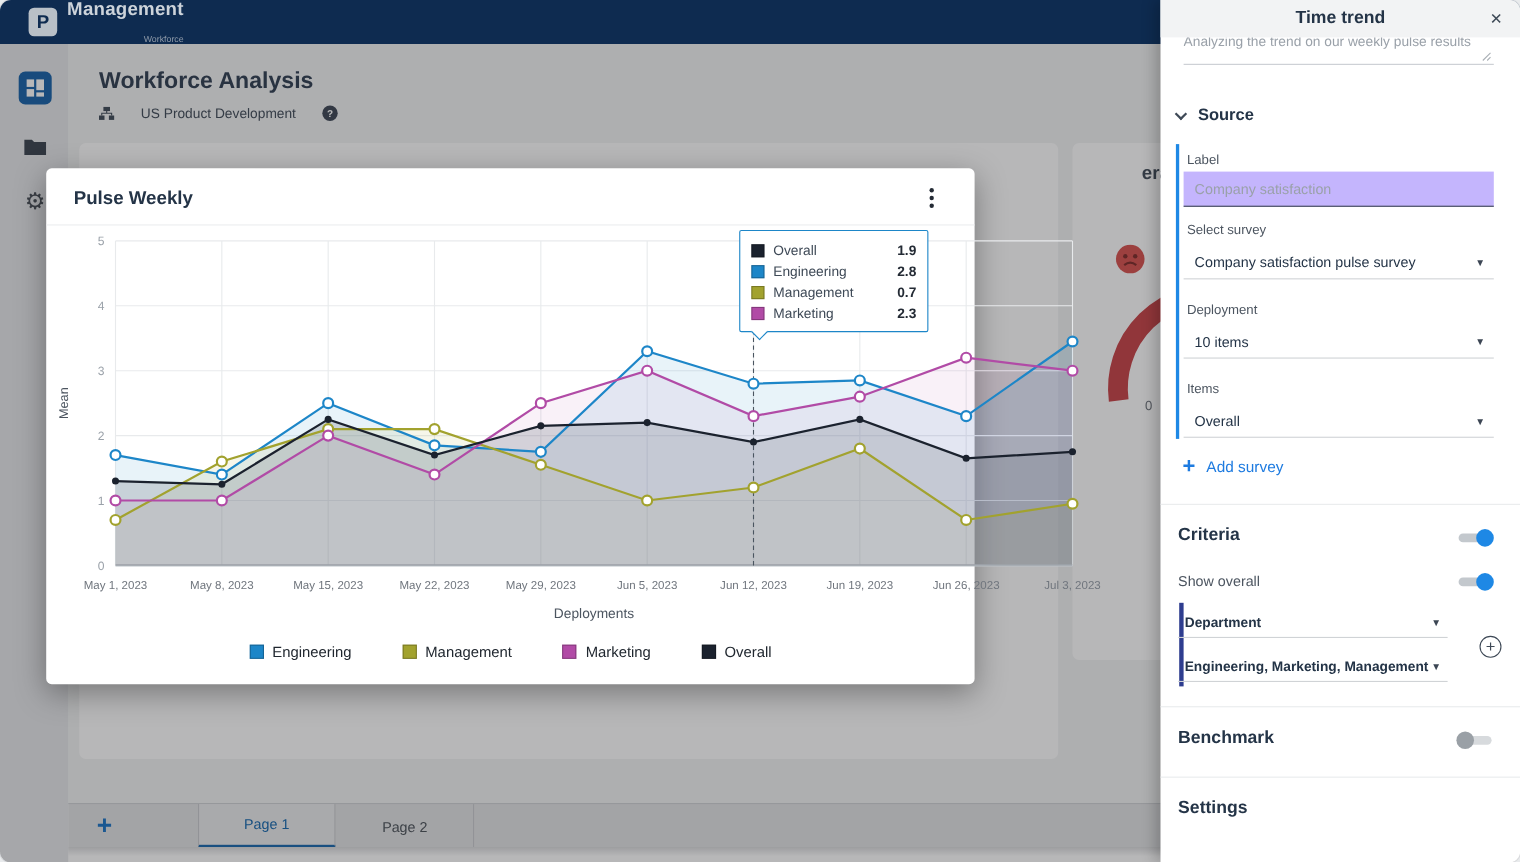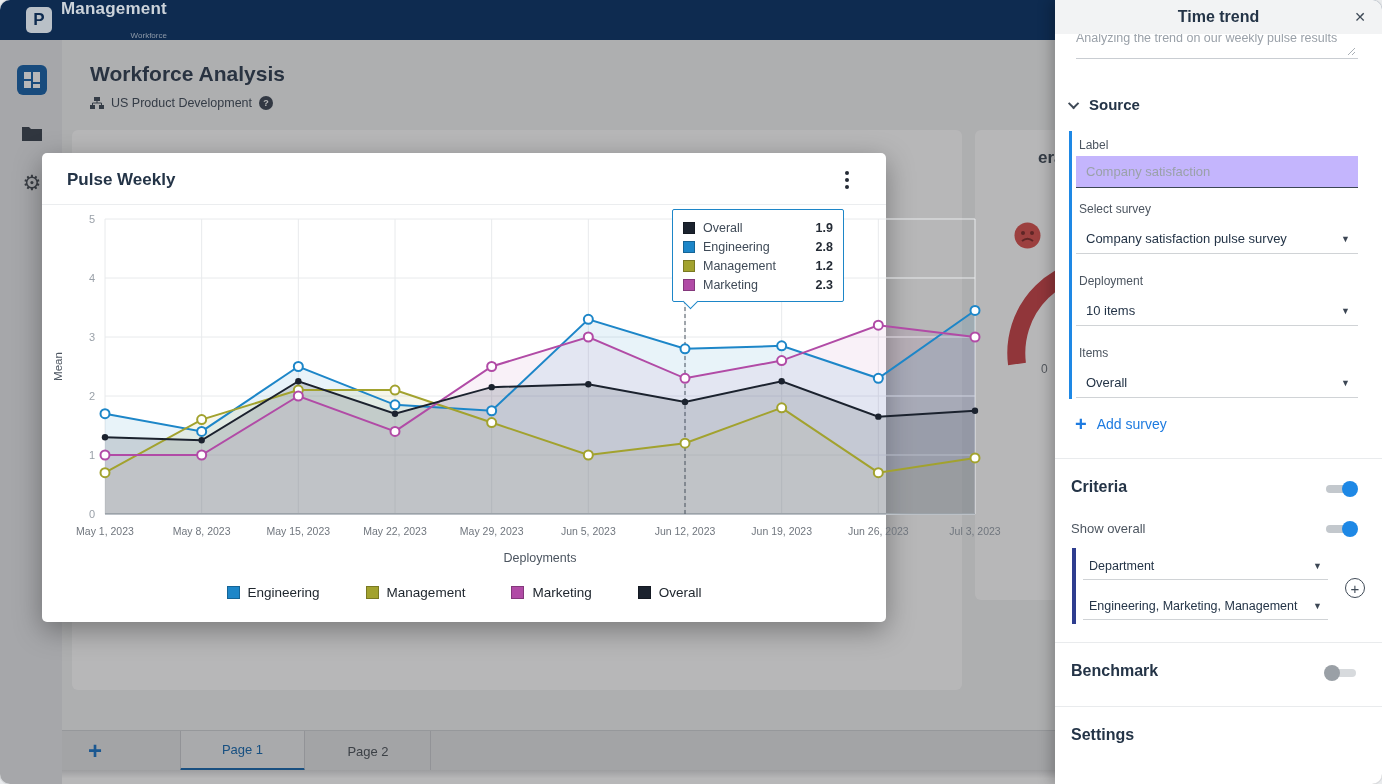--- a/index.html
+++ b/index.html
@@ -19,21 +19,21 @@
   
   .sidebar { position:absolute; left:0; top:40px; width:62px; bottom:0; background:#e6e8ea; }
   .side-icon { position:absolute; left:17px; width:30px; height:30px; display:flex; align-items:center; justify-content:center; }
   .side-active { top:25px; background:#1660a8; border-radius:6px; }
   .side-folder { top:78px; }
   .side-gear { top:128px; color:#474d56; font-size:21px; }
 
   
   .content { position:absolute; left:62px; top:40px; right:0; bottom:0; background:#f2f3f4; overflow:hidden; }
   .page-title { position:absolute; left:28px; top:22px; font-size:21px; font-weight:bold; color:#2e3d50; }
-  .breadcrumb { position:absolute; left:28px; top:56px; display:flex; align-items:center; gap:7px;
+  .breadcrumb { position:absolute; left:28px; top:56px; display:flex; align-items:center; gap:24px;
                 font-size:12.5px; color:#3f4a57; }
   .help-badge { width:14px; height:14px; border-radius:50%; background:#3b4553; color:#fff; font-size:9px;
                 font-weight:bold; display:flex; align-items:center; justify-content:center; }
   .bg-card1 { position:absolute; left:10px; top:90px; width:890px; height:560px; background:#fff; border-radius:6px; }
   .bg-card2 { position:absolute; left:913px; top:90px; width:300px; height:470px; background:#fff; border-radius:6px; overflow:hidden; }
   .bg-card2-title { position:absolute; left:63px; top:18px; font-size:17px; font-weight:bold; color:#3f4a57; }
   .gauge-face { position:absolute; left:39px; top:92px; width:27px; height:27px; }
   .gauge-arc { position:absolute; left:28px; top:122px; }
   .gauge-tick { position:absolute; left:66px; top:232px; font-size:12px; color:#6d737b; }
 
@@ -104,23 +104,23 @@
   .divider { position:absolute; left:0; right:0; height:1px; background:#e9ebed; }
   .toggle { position:absolute; right:24px; width:34px; height:18px; }
   .toggle .track { position:absolute; left:2px; top:5px; width:30px; height:8px; border-radius:4px; background:#c3c8cd; }
   .toggle .knob { position:absolute; top:1px; width:16px; height:16px; border-radius:50%; }
   .toggle.on .knob { right:0; background:#1e88e5; }
   .toggle.off .knob { left:0; background:#9aa0a6; }
   .toggle.off .track { background:#d7dadd; }
   .crit-head { position:absolute; left:16px; font-size:16px; font-weight:bold; color:#243447; }
   .crit-sub { position:absolute; left:16px; font-size:13px; color:#4c5560; }
   .group-bar { position:absolute; left:17px; top:548px; width:4px; height:76px; background:#2e3d8f; }
-  .g-select { position:absolute; left:28px; width:245px; height:28px; border-bottom:1px solid #d0d3d6;
+  .g-select { position:absolute; left:16px; width:245px; height:28px; border-bottom:1px solid #d0d3d6;
               display:flex; align-items:center; justify-content:space-between; padding:0 6px 0 6px;
-              font-size:12.5px; color:#243447; }
+              font-size:12.5px; color:#243447;font-weight:bold; }
   .plus-circle { position:absolute; right:17px; top:578px; width:20px; height:20px; border:1.5px solid #3f4a57;
                  border-radius:50%; color:#3f4a57; font-size:15px; display:flex; align-items:center; justify-content:center; }
 </style>
 </head>
 <body>
 
 <div class="screen">
 
   <div class="navbar">
     <div class="logo-box">P</div>
@@ -304,21 +304,21 @@
           <span class="tt-val">1.9</span>
         </div>
         <div class="tt-row">
           <span class="tt-swatch" style="background: rgb(29, 134, 200);"></span>
           <span class="tt-name">Engineering</span>
           <span class="tt-val">2.8</span>
         </div>
         <div class="tt-row">
           <span class="tt-swatch" style="background: rgb(162, 162, 46);"></span>
           <span class="tt-name">Management</span>
-          <span class="tt-val">1.2</span>
+          <span class="tt-val">0.7</span>
         </div>
         <div class="tt-row">
           <span class="tt-swatch" style="background: rgb(177, 75, 166);"></span>
           <span class="tt-name">Marketing</span>
           <span class="tt-val">2.3</span>
         </div>
       </div>
   </div>
 
   <div class="panel">

